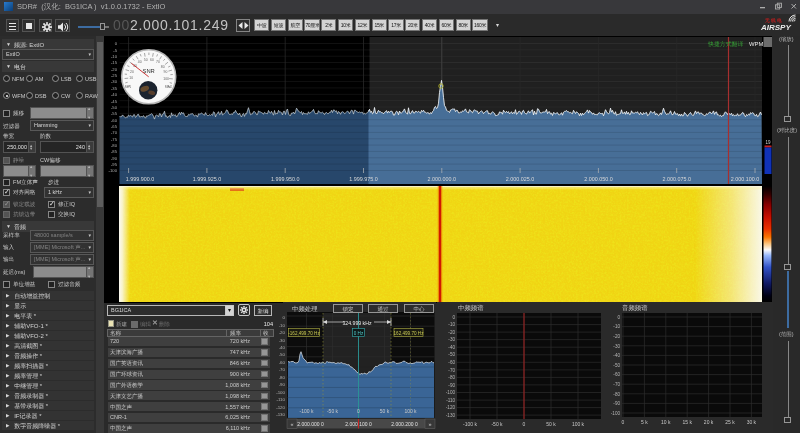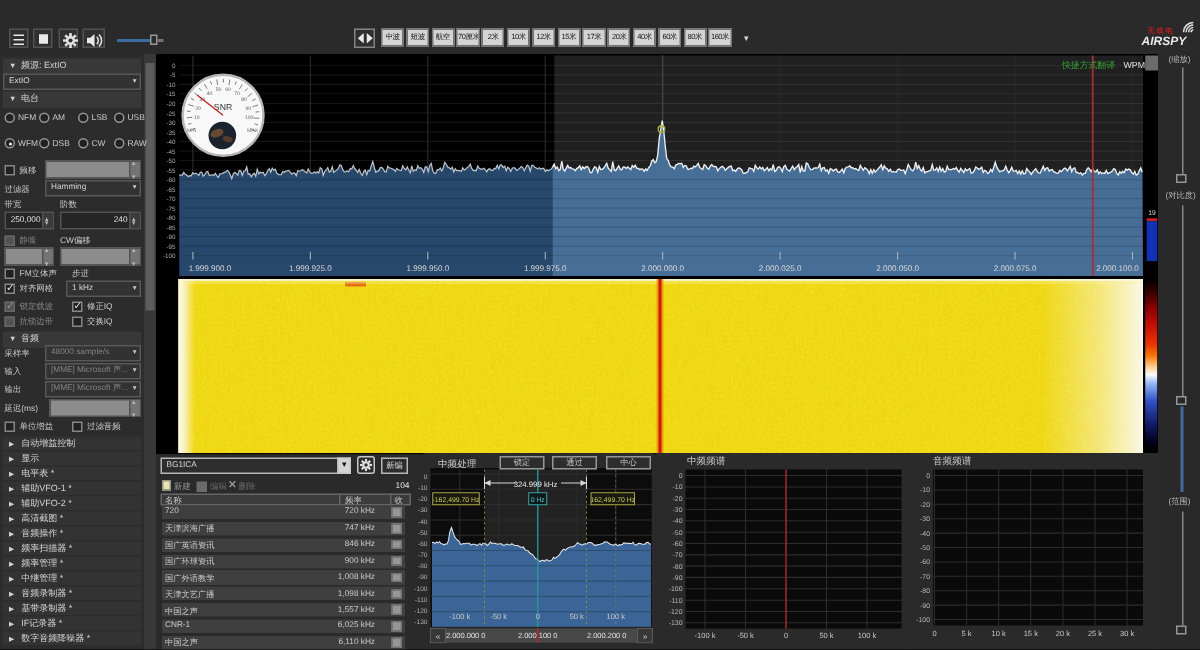--- a/index.html
+++ b/index.html
@@ -19,20 +19,30 @@
 .spin{position:absolute;background:#262626;border:1px solid #555;color:#e8e8e8;font-size:5.5px;text-align:right}
 .spin.dis{background:#8f8f8f;color:#8f8f8f}
 .spin .sa{position:absolute;right:0;top:0;bottom:0;width:7px;background:#3d3d3d;border-left:1px solid #555}
 .spin.dis .sa{background:#777}
 .spin .sa::before{content:"\25B4";position:absolute;top:-2px;left:1px;font-size:4.5px;color:#bbb}
 .spin .sa::after{content:"\25BE";position:absolute;bottom:-2px;left:1px;font-size:4.5px;color:#bbb}
 .tbtn{position:absolute;top:19px;height:12px;background:#d9d9d9;border:1px solid #777;color:#111;font-size:5px;text-align:center;line-height:10.5px;white-space:nowrap;overflow:hidden;letter-spacing:-0.3px}
 
 </style></head><body>
 <div id="wrap" style="position:absolute;left:0;top:0;width:800px;height:433px;opacity:0.98;background:#2b2b2b">
+<div class="abs" style="left:0;top:0;width:800px;height:14px;background:#3a3a3d">
+<div class="abs" style="left:4px;top:2px;width:9px;height:9px;background:linear-gradient(135deg,#2a7fd4,#0a3f7a)"></div>
+<div class="abs" style="left:17px;top:2px;color:#b5b5b5;font-size:7.5px">SDR#&nbsp; (汉化: &nbsp;BG1ICA ) &nbsp;v1.0.0.1732 - ExtIO</div>
+<svg class="abs" style="left:758px;top:2px" width="42" height="10" viewBox="0 0 42 10">
+        <rect x="2" y="5" width="5" height="1.3" fill="#b0b0b0"></rect>
+        <rect x="17.5" y="2.8" width="4.2" height="4.2" fill="none" stroke="#b0b0b0" stroke-width="0.9"></rect>
+        <rect x="19.3" y="1.2" width="4.2" height="4.2" fill="none" stroke="#b0b0b0" stroke-width="0.9"></rect>
+        <path d="M33.5,2 l4.5,4.5 M38,2 l-4.5,4.5" stroke="#b0b0b0" stroke-width="1"></path>
+      </svg>
+</div>
 <div class="abs" style="left:0;top:14px;width:800px;height:22px;background:#2b2b2b">
 <div class="abs" style="left:5.5px;top:5px;width:13px;height:13px;border:1px solid #555;background:#313131">
 <div class="abs" style="left:2px;top:2.5px;width:7px;height:1.5px;background:#eee;box-shadow:0 3px 0 #eee,0 6px 0 #eee"></div>
 </div>
 <div class="abs" style="left:22px;top:5px;width:13px;height:13px;border:1px solid #555;background:#313131">
 <div class="abs" style="left:2.5px;top:2.5px;width:6px;height:6px;border:1px solid #eee;background:#eee"></div>
 </div>
 <div class="abs" style="left:39px;top:5px;width:13px;height:13px;border:1px solid #555;background:#313131">
 <svg class="abs" style="left:1.5px;top:1.5px" width="10" height="10" viewBox="0 0 10 10">
           <g fill="#e8e8e8">
@@ -51,20 +61,21 @@
 </div>
 <div class="abs" style="left:55px;top:5px;width:15px;height:13px;border:1px solid #555;background:#313131">
 <svg class="abs" style="left:1px;top:1.5px" width="13" height="10" viewBox="0 0 13 10">
           <polygon points="1,3.2 3.2,3.2 6,0.6 6,9.4 3.2,6.8 1,6.8" fill="#eee"></polygon>
           <path d="M7.5,2.5 a3.5,3.5 0 0 1 0,5 M9,1 a5.5,5.5 0 0 1 0,8" stroke="#eee" stroke-width="1" fill="none"></path>
         </svg>
 </div>
 <div class="abs" style="left:78px;top:11.5px;width:22px;height:2px;background:#3f6fa5"></div>
 <div class="abs" style="left:99.5px;top:9px;width:5px;height:7px;background:#2b2b2b;border:1px solid #999"></div>
 <div class="abs" style="left:105px;top:12px;width:4px;height:1.5px;background:#777"></div>
+<div class="abs" style="left:113px;top:3px;font-size:14px;letter-spacing:0.7px;color:rgba(91,91,91,0.97);white-space:nowrap">00<span style="color:rgba(203,203,203,0.97)">2.000.101.249</span></div>
 <div class="abs" style="left:236px;top:5px;width:14px;height:13px;border:1px solid #888;background:#2f2f2f"></div>
 <svg class="abs" style="left:238px;top:8px" width="11" height="7" viewBox="0 0 11 7">
         <polygon points="4.5,0 4.5,7 0.5,3.5" fill="#eee"></polygon>
         <polygon points="6.5,0 6.5,7 10.5,3.5" fill="#eee"></polygon>
       </svg>
 </div>
 <div class="tbtn" style="left:254.0px;width:15.3px">中波</div>
 <div class="tbtn" style="left:270.8px;width:15.3px">短波</div>
 <div class="tbtn" style="left:287.6px;width:15.3px">航空</div>
 <div class="tbtn" style="left:304.4px;width:15.3px">70厘米</div>

